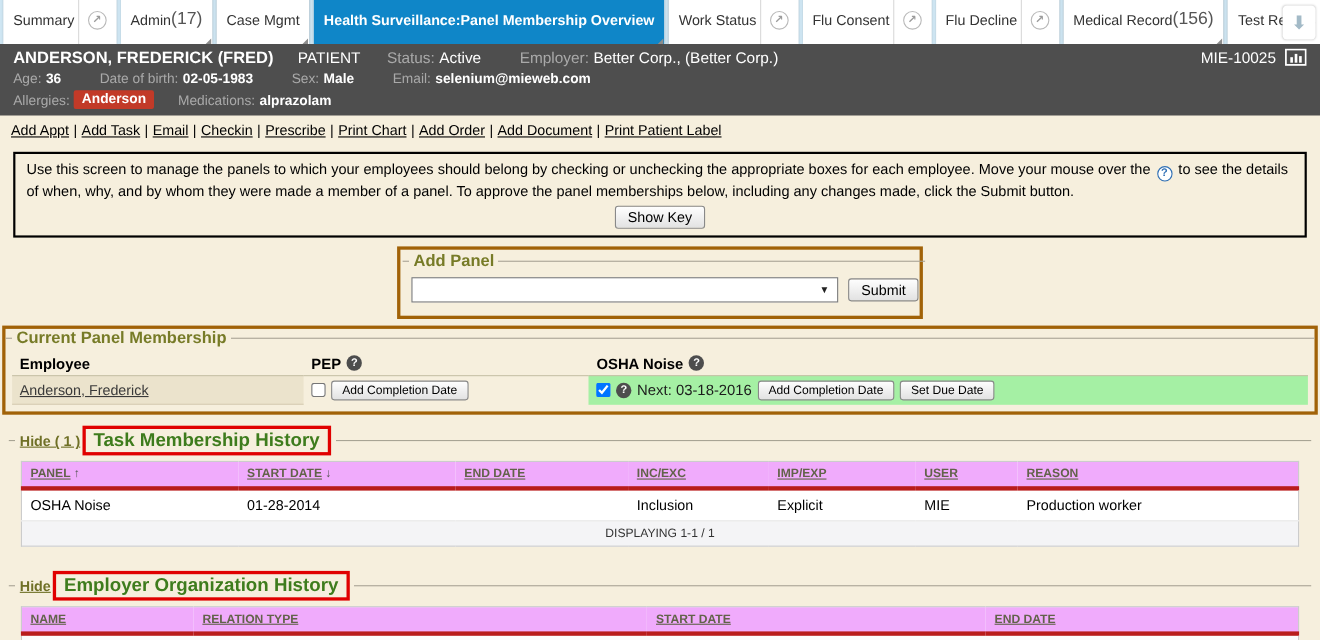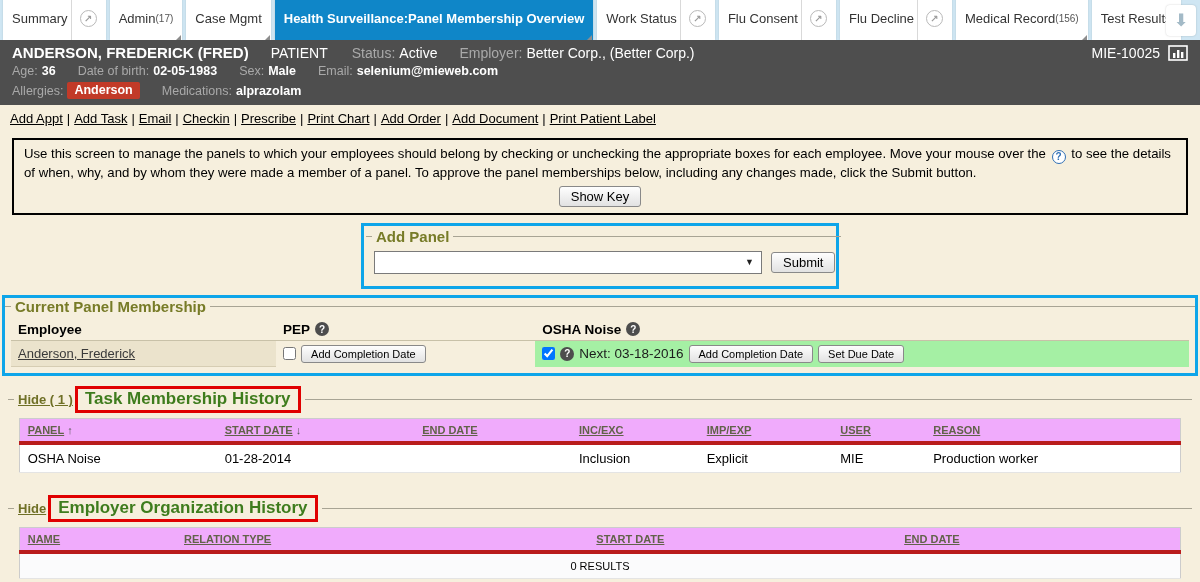--- a/index.html
+++ b/index.html
@@ -13,41 +13,41 @@
   .tabbar { height:40px; background:#cfe6f3; display:flex; align-items:flex-end;
             padding:0 36px 0 3px; gap:4px; position:relative; white-space:nowrap; overflow:hidden;}
   .tab { position:relative; border-radius:4px 4px 0 0; overflow:hidden; background:#fff;
          display:flex; flex-direction:column; flex:0 0 auto; cursor:pointer;
          box-shadow:0 0 2px rgba(0,0,0,.15);}
   .tab-top { height:5px; background:#21a0da; }
   .tab-body { height:44px; display:flex; align-items:center; padding:0 9px; gap:0;
               color:#333; font-size:13px; }
   .tab.active .tab-top { background:#24a2dc; }
   .tab.active .tab-body { background:#0f86c8; color:#fff; font-weight:bold; }
-  .tab-count { font-size:10px; color:#555; }
+  .tab-count { font-size:16px; color:#555; }
   .tab-iconseg { border-left:1px solid #d9d9d9; align-self:stretch; display:flex;
                  align-items:center; padding-left:8px; margin-left:3px;}
   .circ-icon { width:17px; height:17px; border:1px solid #b9b9b9; border-radius:50%;
                display:flex; align-items:center; justify-content:center;
                color:#9b9b9b; font-size:10px; font-weight:bold; }
   .corner { position:absolute; right:1px; bottom:0; width:0; height:0;
             border-left:5px solid transparent; border-bottom:5px solid #8d8d8d; }
   .tab-overflow-btn { position:absolute; right:4px; bottom:4px; width:30px; height:31px;
             background:#fff; border-radius:4px; display:flex; align-items:center;
             justify-content:center; color:#a3bac7; font-size:17px; font-weight:bold;
             box-shadow:0 0 2px rgba(0,0,0,.2); cursor:pointer;}
 
   
   .banner { background:#4e4e4e; color:#fff; padding:4px 12px 6px; }
   .b-row { display:flex; align-items:baseline; }
   .b-row1 { font-size:14px; }
   .b-name { font-weight:bold; font-size:15px; margin-right:22px; }
   .b-type { margin-right:24px; }
   .lbl { color:#a9a9a9; margin-right:4px; }
-  .gap { margin-right:22px; }
+  .gap { margin-right:35px; }
   .b-val { font-weight:bold; }
   .b-right { margin-left:auto; display:flex; align-items:center; gap:8px; font-size:14px;}
   .b-row2 { font-size:12.5px; margin-top:3px; }
   .b-row3 { font-size:12.5px; margin-top:4px; align-items:center; }
   .allergy-badge { background:#c23a28; color:#fff; font-weight:bold; padding:1px 7px 2px;
                    border-radius:2px; margin-right:22px; }
   .chart-icon { display:inline-flex; }
 
   
   .actions { padding:6px 10px 5px; font-size:13px; }
@@ -63,21 +63,21 @@
             vertical-align:-2px; margin:0 2px; }
   .showkey-row { text-align:center; margin-top:3px; }
 
   
   .btn { background:linear-gradient(#fefefe,#e2e2e2); border:1px solid #898989;
          border-radius:3px; font-size:11px; padding:2px 9px; color:#000;
          font-family:inherit; cursor:pointer; }
   .btn-md { font-size:13px; padding:2px 11px; }
 
   
-  .red-box { border:3px solid #0ea5e9; }
+  .red-box { border:3px solid #a16207; }
   .title-red { display:inline-block; border:3px solid #e00000; padding:0 7px 1px;
                margin-left:2px; }
 
   
   fieldset { border:0; border-top:1px solid #a8a494; padding:2px 6px 6px; }
   legend { padding:0 4px; }
   .legend-olive { color:#777b27; font-weight:bold; font-size:15px; }
   .legend-green { color:#3e7c1d; font-weight:bold; font-size:17px; }
   .hide-link { color:#6f7026; text-decoration:underline; font-size:13px; font-weight:bold;
                cursor:pointer; }
@@ -337,20 +337,23 @@
       </tr>
       <tr>
         <td>OSHA Noise</td>
         <td>01-28-2014</td>
         <td></td>
         <td>Inclusion</td>
         <td>Explicit</td>
         <td>MIE</td>
         <td>Production worker</td>
       </tr>
+      <tr class="hist-footer">
+        <td colspan="7">DISPLAYING 1-1 / 1</td>
+      </tr>
     </tbody>
       </table>
   </fieldset>
 </div>
 
 <div class="hist-section" style="margin-top:16px;">
   <fieldset>
     <legend>
       <span class="hist-legend">
         <a class="hide-link">Hide</a>

